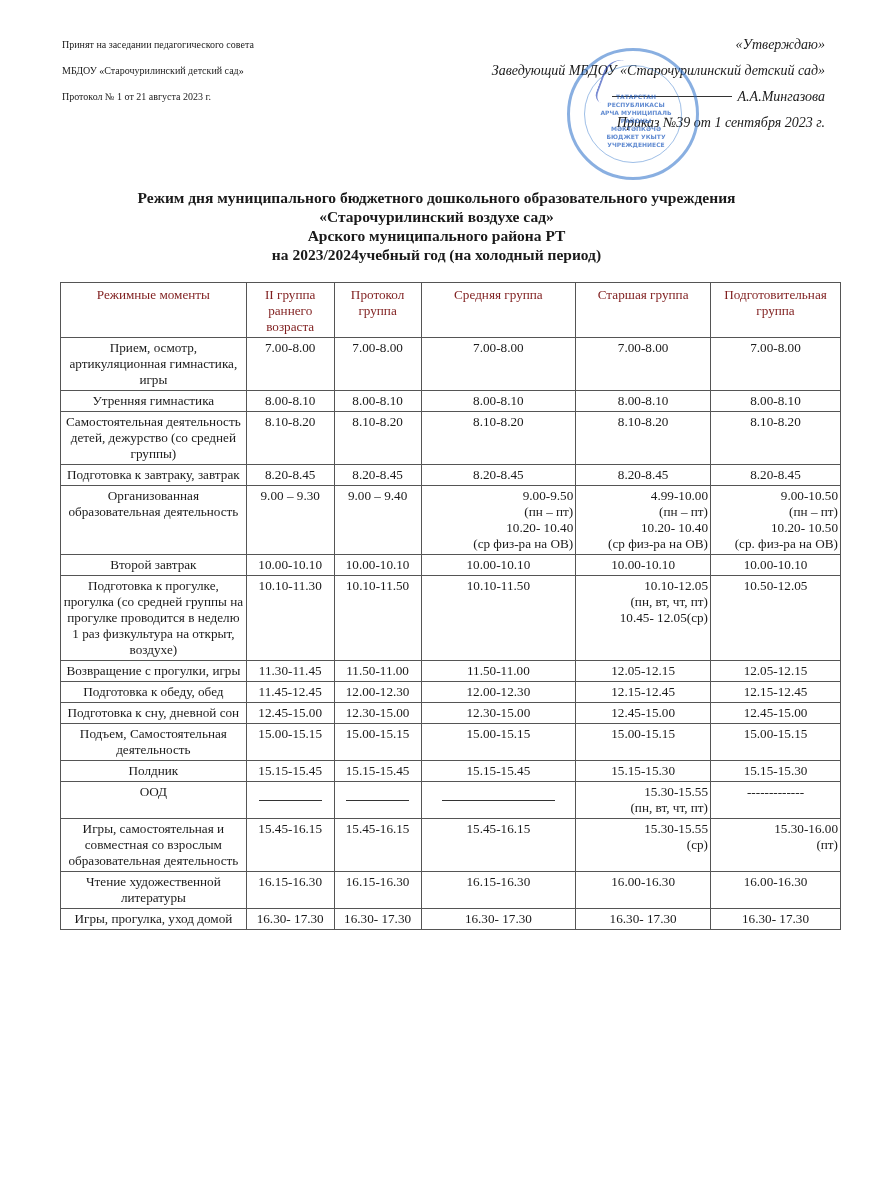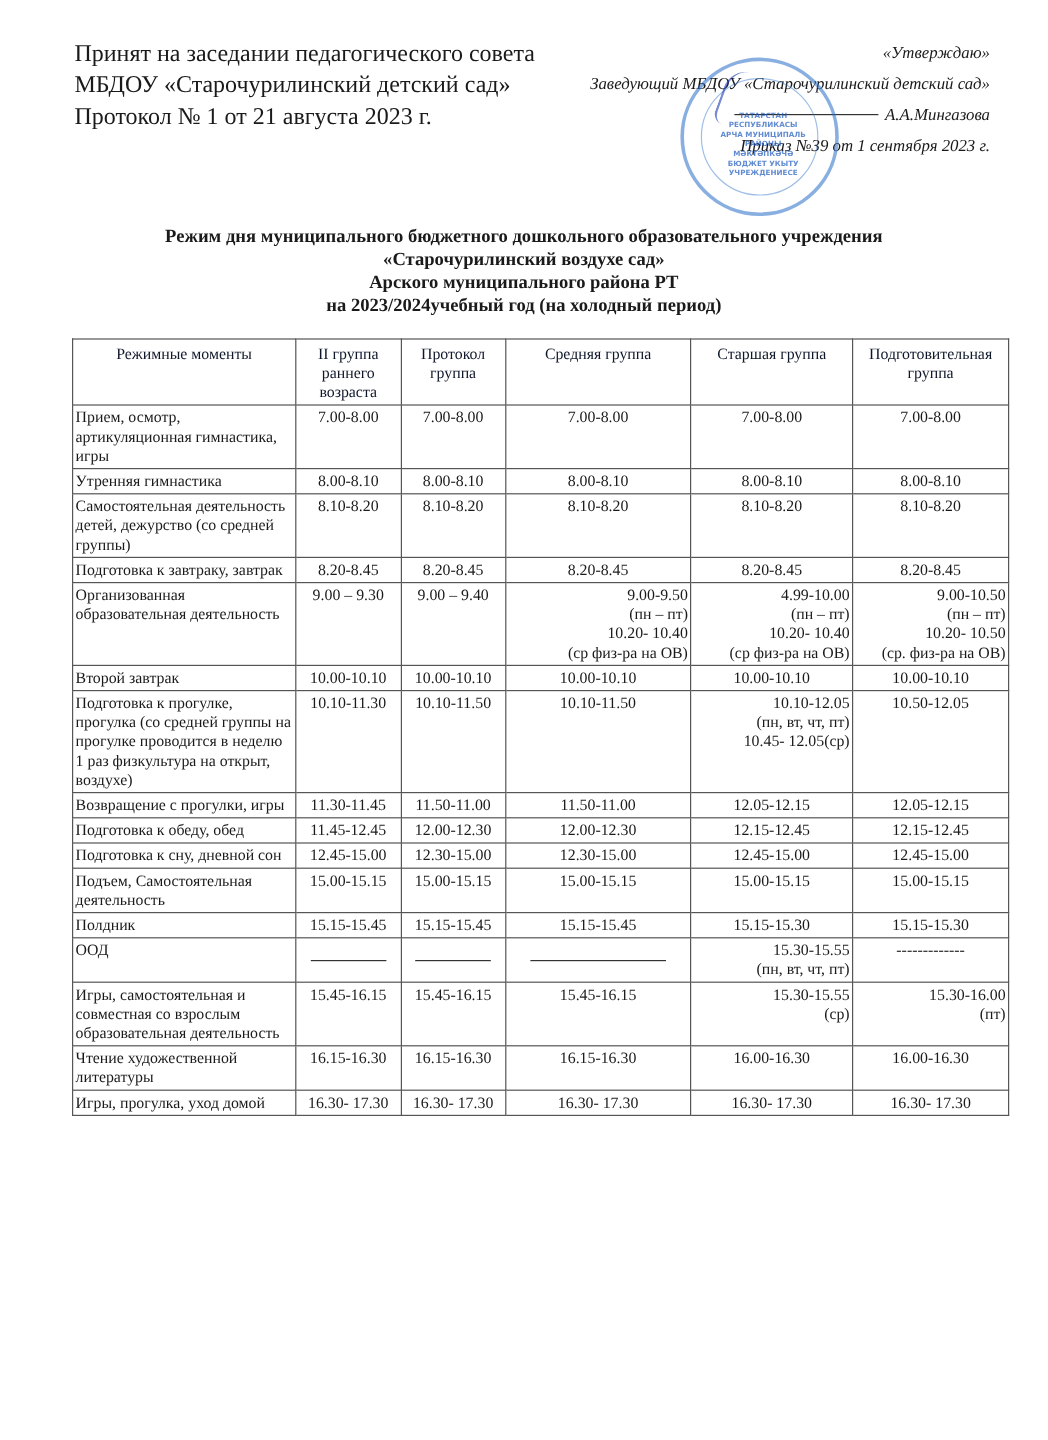--- a/index.html
+++ b/index.html
@@ -1,21 +1,21 @@
 <!DOCTYPE html>
 <html><head>
   <meta charset="utf-8">
   <style>
     html, body { margin: 0; padding: 0; background: #ffffff; }
     body {
       width: 873px; height: 1200px; position: relative; overflow: hidden;
       font-family: "Liberation Serif", "DejaVu Serif", serif;
       color: #1a1a1a;
     }
-    .hdr-left { position: absolute; left: 62px; top: 32px; font-size: 20px; line-height: 26px; }
+    .hdr-left { position: absolute; left: 62px; top: 32px; font-size: 10px; line-height: 26px; }
     .hdr-right { position: absolute; right: 48px; top: 32px; font-size: 14px; line-height: 26px; text-align: right; font-style: italic; }
     .hdr-right .sig-line { display: inline-block; width: 120px; border-bottom: 1px solid #333; margin-right: 6px; vertical-align: 4px; }
     .stamp {
       position: absolute; left: 567px; top: 48px; width: 132px; height: 132px;
       border-radius: 50%; border: 3px solid rgba(40,110,200,0.55);
       box-sizing: border-box; pointer-events: none;
     }
     .stamp::before {
       content: ""; position: absolute; left: 14px; top: 14px; right: 14px; bottom: 14px;
       border-radius: 50%; border: 1.5px solid rgba(40,110,200,0.45);
@@ -35,22 +35,22 @@
       font-weight: bold; font-size: 15.5px; line-height: 19px;
     }
     table.schedule {
       position: absolute; left: 60px; top: 282px; width: 781px;
       border-collapse: collapse; font-size: 13.2px; line-height: 16px;
     }
     table.schedule td, table.schedule th {
       border: 1px solid #555; vertical-align: top; padding: 2px 2px 2px 2px;
       font-weight: normal;
     }
-    table.schedule th { text-align: center; color: #0f172a; padding-top: 4px; }
-    table.schedule td.moment { text-align: left; padding-left: 2px; }
+    table.schedule th { text-align: center; color: #7f1d1d; padding-top: 4px; }
+    table.schedule td.moment { text-align: center; padding-left: 2px; }
     table.schedule td.val { text-align: center; }
     .dash-line { display: block; margin: 16px auto 0; border-top: 1px solid #333; width: 76%; height: 0; }
     col.c1 { width: 186px; } col.c2 { width: 88px; } col.c3 { width: 87px; }
     col.c4 { width: 155px; } col.c5 { width: 135px; } col.c6 { width: 130px; }
     .cell-line { display: block; text-align: right; }
   </style>
 </head>
 <body>
 
 <div class="hdr-left">

